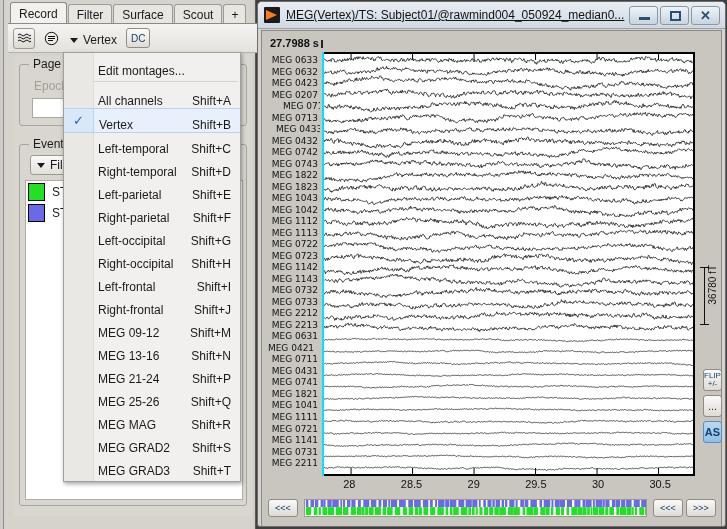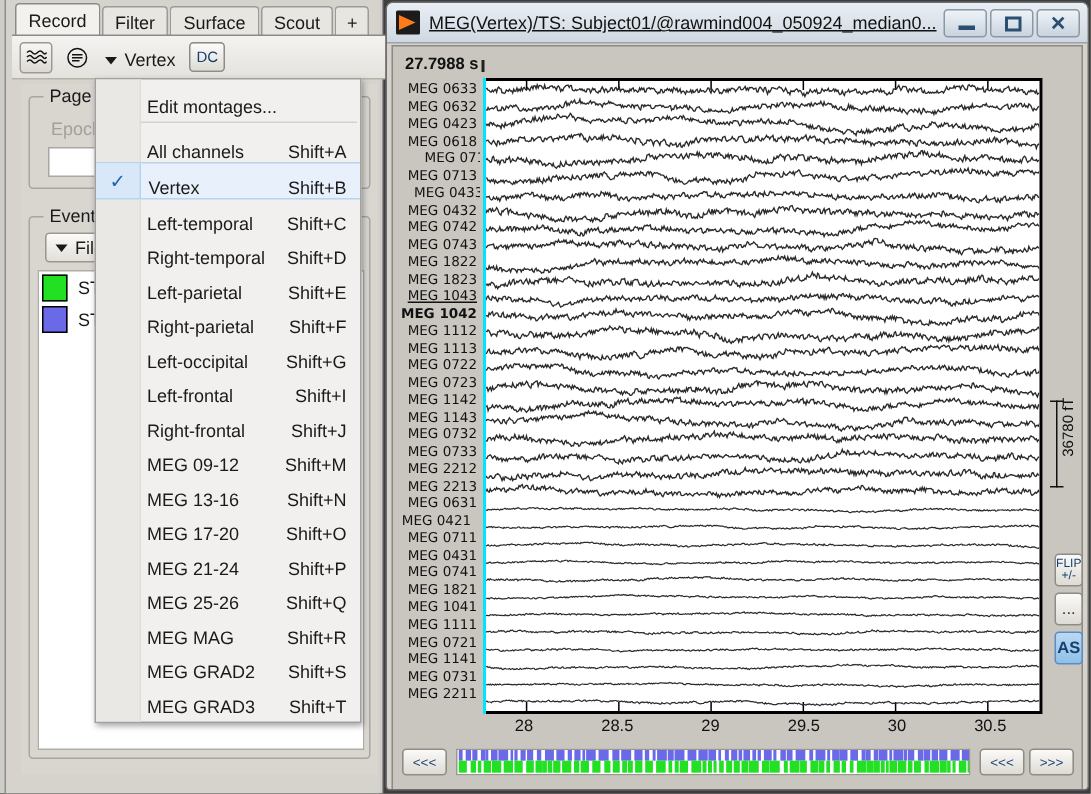--- a/index.html
+++ b/index.html
@@ -608,42 +608,42 @@
         <span class="mi-label">Right-parietal</span>
         <span class="mi-accel">Shift+F</span>
       </div>
       <div class="menu-item">
         <span class="mi-check"></span>
         <span class="mi-label">Left-occipital</span>
         <span class="mi-accel">Shift+G</span>
       </div>
       <div class="menu-item">
         <span class="mi-check"></span>
+        <span class="mi-label">Right-occipital</span>
+        <span class="mi-accel">Shift+H</span>
+      </div>
+      <div class="menu-item">
+        <span class="mi-check"></span>
         <span class="mi-label">Left-frontal</span>
         <span class="mi-accel">Shift+I</span>
       </div>
       <div class="menu-item">
         <span class="mi-check"></span>
         <span class="mi-label">Right-frontal</span>
         <span class="mi-accel">Shift+J</span>
       </div>
       <div class="menu-item">
         <span class="mi-check"></span>
         <span class="mi-label">MEG 09-12</span>
         <span class="mi-accel">Shift+M</span>
       </div>
       <div class="menu-item">
         <span class="mi-check"></span>
         <span class="mi-label">MEG 13-16</span>
         <span class="mi-accel">Shift+N</span>
-      </div>
-      <div class="menu-item">
-        <span class="mi-check"></span>
-        <span class="mi-label">MEG 17-20</span>
-        <span class="mi-accel">Shift+O</span>
       </div>
       <div class="menu-item">
         <span class="mi-check"></span>
         <span class="mi-label">MEG 21-24</span>
         <span class="mi-accel">Shift+P</span>
       </div>
       <div class="menu-item">
         <span class="mi-check"></span>
         <span class="mi-label">MEG 25-26</span>
         <span class="mi-accel">Shift+Q</span>
@@ -683,31 +683,31 @@
 
     <div id="meg-client">
 
       <div id="time-readout">27.7988 s</div>
       <div id="cursor-tick"></div>
 
       <div id="chan-labels">
           <div class="chan-label" style="height: 11.5278px; line-height: 11.5278px;">MEG 0633</div>
           <div class="chan-label" style="height: 11.5278px; line-height: 11.5278px;">MEG 0632</div>
           <div class="chan-label" style="height: 11.5278px; line-height: 11.5278px;">MEG 0423</div>
-          <div class="chan-label" style="height: 11.5278px; line-height: 11.5278px;">MEG 0618</div>
+          <div class="chan-label" style="height: 11.5278px; line-height: 11.5278px;">MEG 0207</div>
           <div class="chan-label" style="height: 11.5278px; line-height: 11.5278px; margin-left: 19px;">MEG 0712</div>
           <div class="chan-label" style="height: 11.5278px; line-height: 11.5278px;">MEG 0713</div>
           <div class="chan-label" style="height: 11.5278px; line-height: 11.5278px; margin-left: 12px;">MEG 0433</div>
           <div class="chan-label" style="height: 11.5278px; line-height: 11.5278px;">MEG 0432</div>
           <div class="chan-label" style="height: 11.5278px; line-height: 11.5278px;">MEG 0742</div>
           <div class="chan-label" style="height: 11.5278px; line-height: 11.5278px;">MEG 0743</div>
           <div class="chan-label" style="height: 11.5278px; line-height: 11.5278px;">MEG 1822</div>
           <div class="chan-label" style="height: 11.5278px; line-height: 11.5278px;">MEG 1823</div>
-          <div class="chan-label" style="height: 11.5278px; line-height: 11.5278px; text-decoration: underline;">MEG 1043</div>
-          <div class="chan-label" style="height: 11.5278px; line-height: 11.5278px; font-weight: bold;">MEG 1042</div>
+          <div class="chan-label" style="height: 11.5278px; line-height: 11.5278px;">MEG 1043</div>
+          <div class="chan-label" style="height: 11.5278px; line-height: 11.5278px;">MEG 1042</div>
           <div class="chan-label" style="height: 11.5278px; line-height: 11.5278px;">MEG 1112</div>
           <div class="chan-label" style="height: 11.5278px; line-height: 11.5278px;">MEG 1113</div>
           <div class="chan-label" style="height: 11.5278px; line-height: 11.5278px;">MEG 0722</div>
           <div class="chan-label" style="height: 11.5278px; line-height: 11.5278px;">MEG 0723</div>
           <div class="chan-label" style="height: 11.5278px; line-height: 11.5278px;">MEG 1142</div>
           <div class="chan-label" style="height: 11.5278px; line-height: 11.5278px;">MEG 1143</div>
           <div class="chan-label" style="height: 11.5278px; line-height: 11.5278px;">MEG 0732</div>
           <div class="chan-label" style="height: 11.5278px; line-height: 11.5278px;">MEG 0733</div>
           <div class="chan-label" style="height: 11.5278px; line-height: 11.5278px;">MEG 2212</div>
           <div class="chan-label" style="height: 11.5278px; line-height: 11.5278px;">MEG 2213</div>

